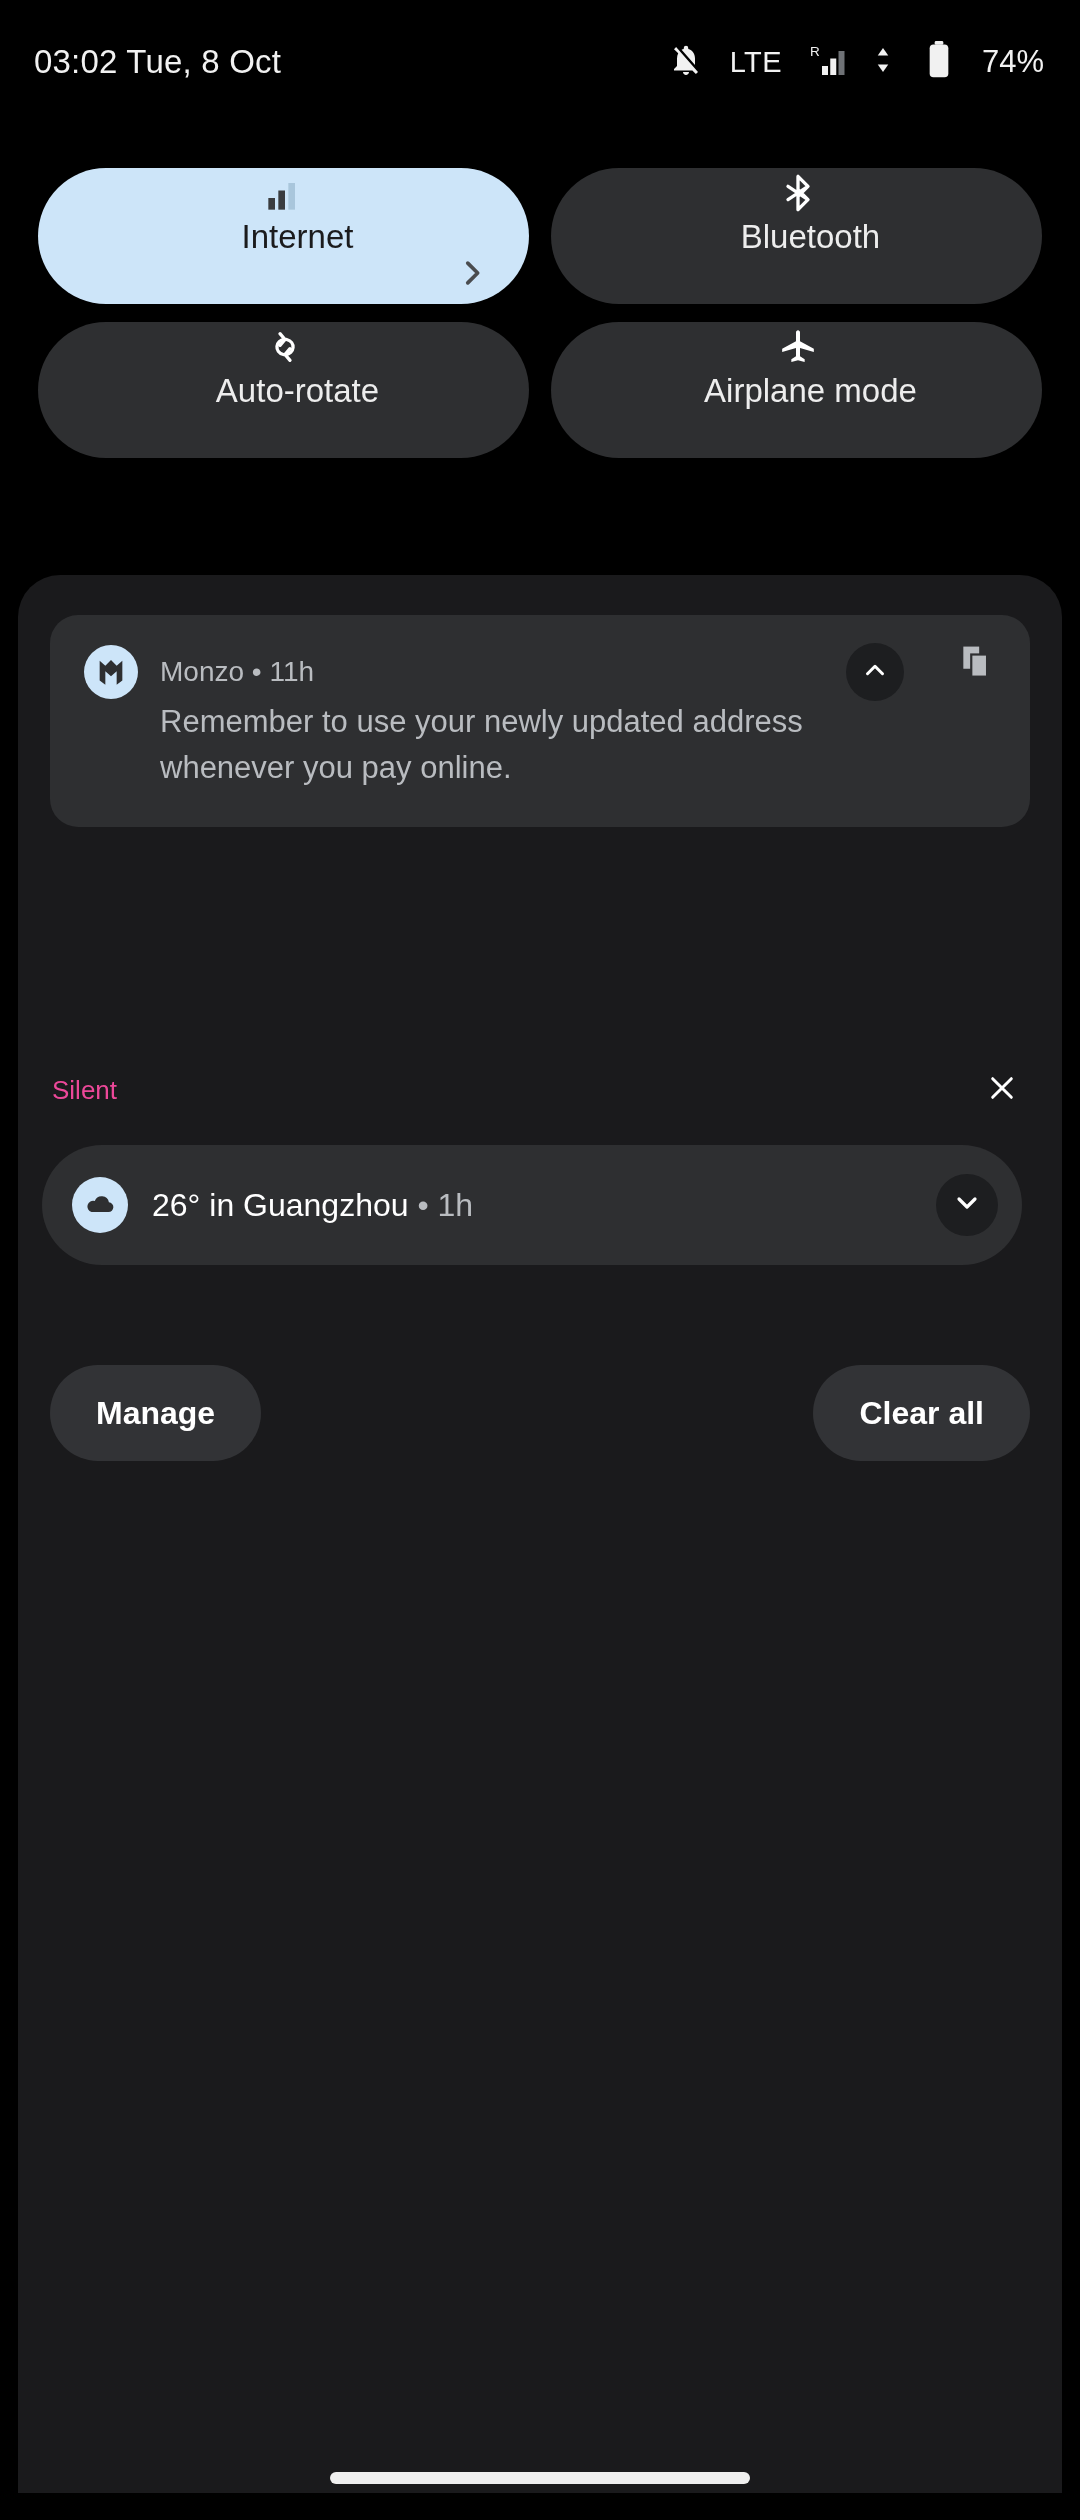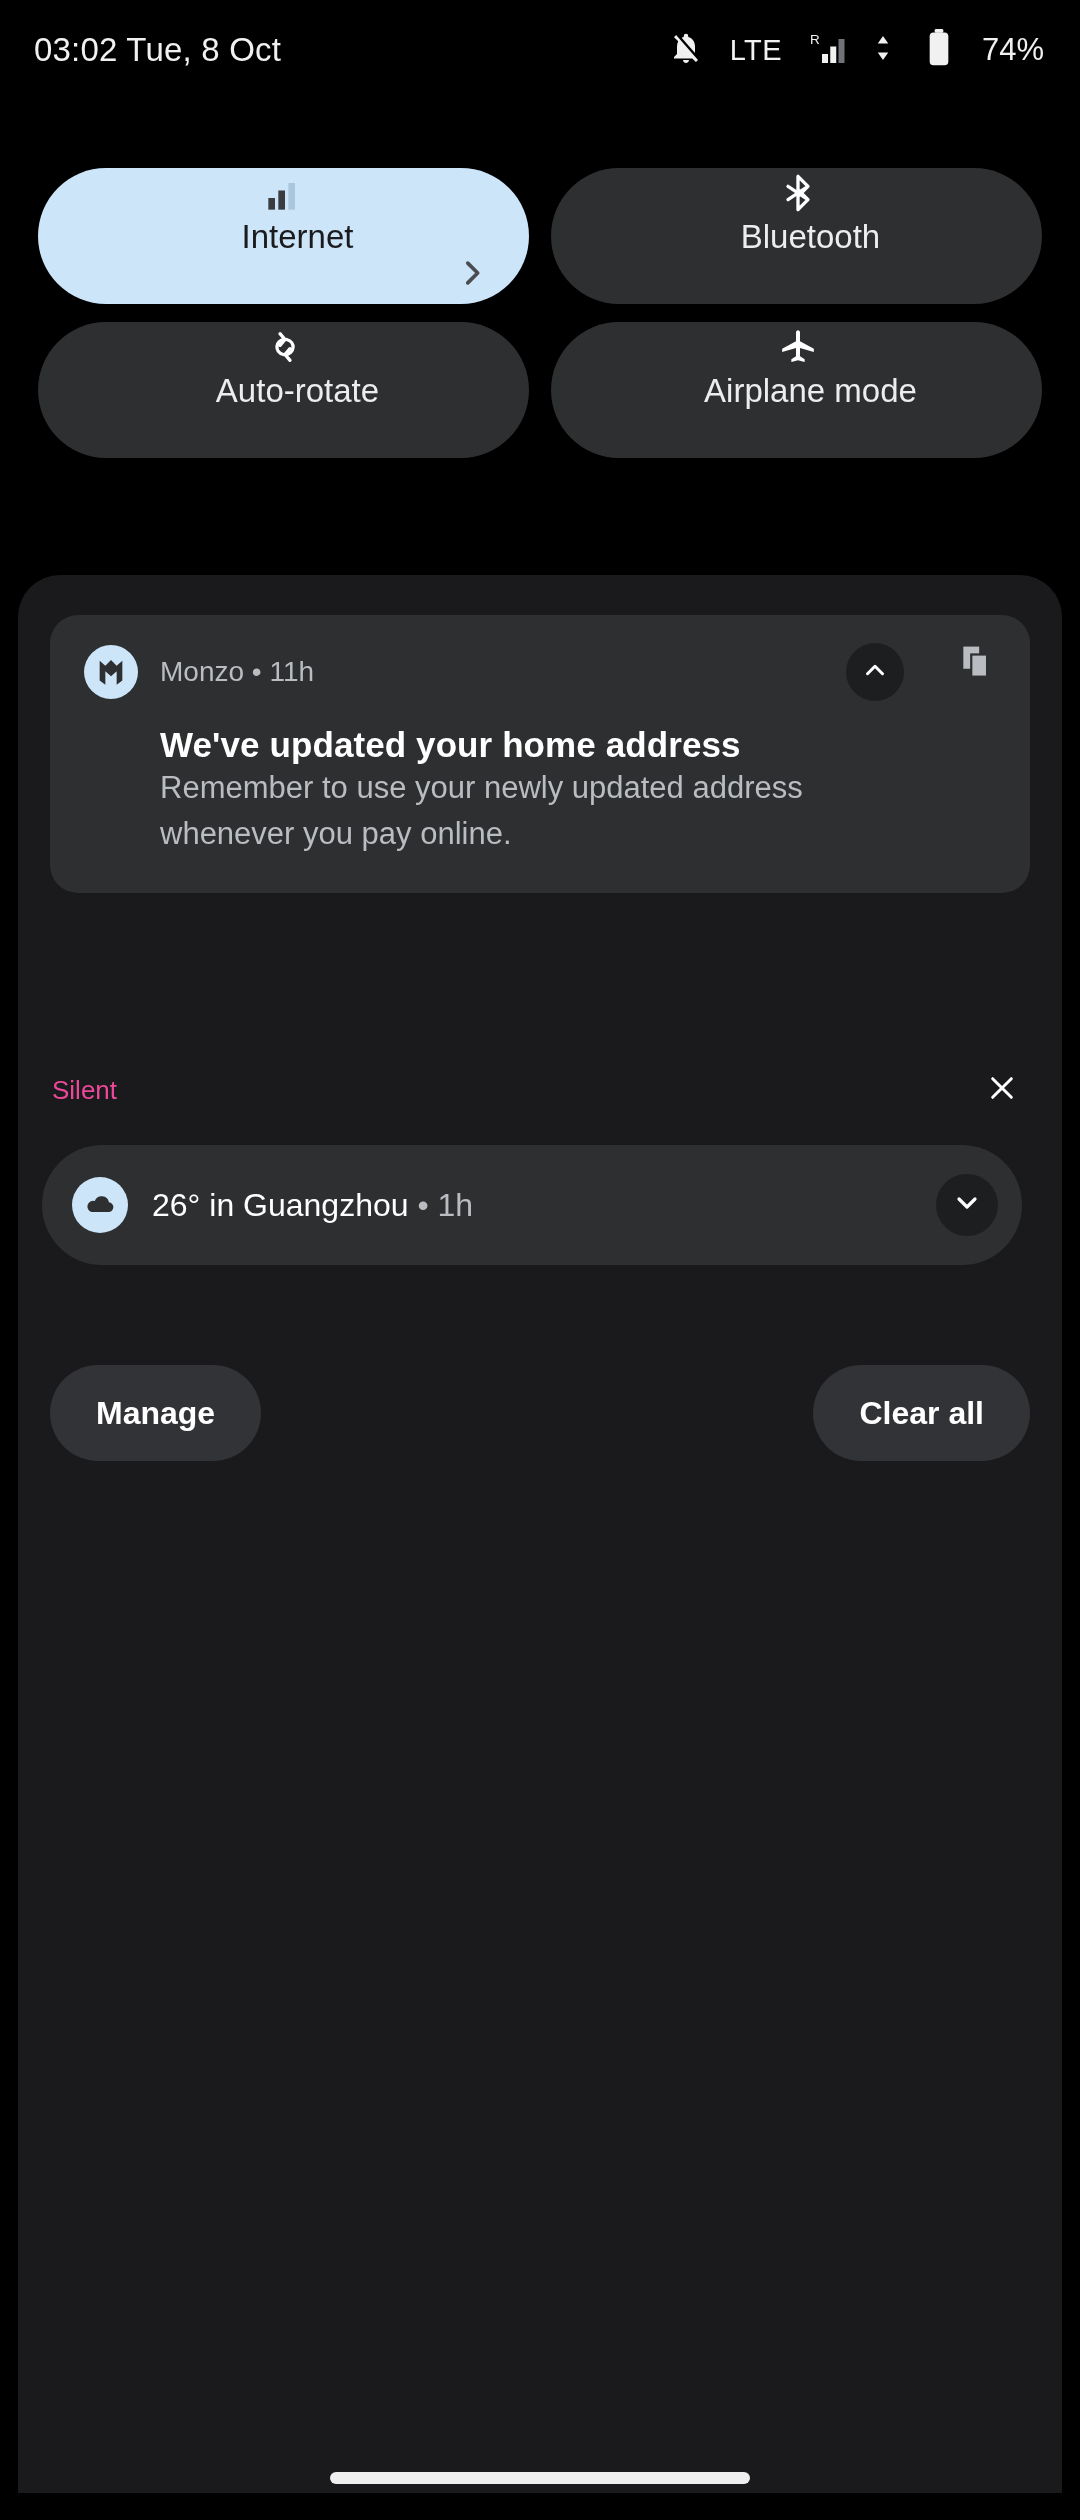--- a/index.html
+++ b/index.html
@@ -12,21 +12,21 @@
     height: 2520px;
     position: relative;
     overflow: hidden;
     font-family: "Liberation Sans", sans-serif;
     -webkit-font-smoothing: antialiased;
   }
 
   
   .status-bar {
     position: absolute;
-    top: 0; left: 0;
+    top: 12px; left: 0;
     width: 1080px;
     height: 100px;
     display: flex;
     align-items: center;
     justify-content: space-between;
     padding: 0 36px 0 34px;
     box-sizing: border-box;
     background: #000000;
   }
   .status-clock {
@@ -386,21 +386,20 @@
       </span>
 
       <span class="copy-icon-wrap">
         <svg width="30" height="38" viewBox="0 0 18 24">
           <rect x="1" y="1" width="10" height="14" fill="#B9BCC0"></rect>
           <rect x="6" y="6" width="10" height="14" fill="#B9BCC0" stroke="#2E2F31" stroke-width="1.4"></rect>
         </svg>
       </span>
     </div>
 
-    <div class="notif-title">We've updated your home address</div>
     <div class="notif-body">Remember to use your newly updated address whenever you pay online.</div>
   </div>
 
   <div class="silent-header">
     <span class="silent-label">Silent</span>
     <span class="silent-close">
       <span>
         <svg width="32" height="32" viewBox="0 0 24 24">
           <path d="M5 5 L19 19 M19 5 L5 19" stroke="#FFFFFF" stroke-width="2.2" stroke-linecap="round"></path>
         </svg>

